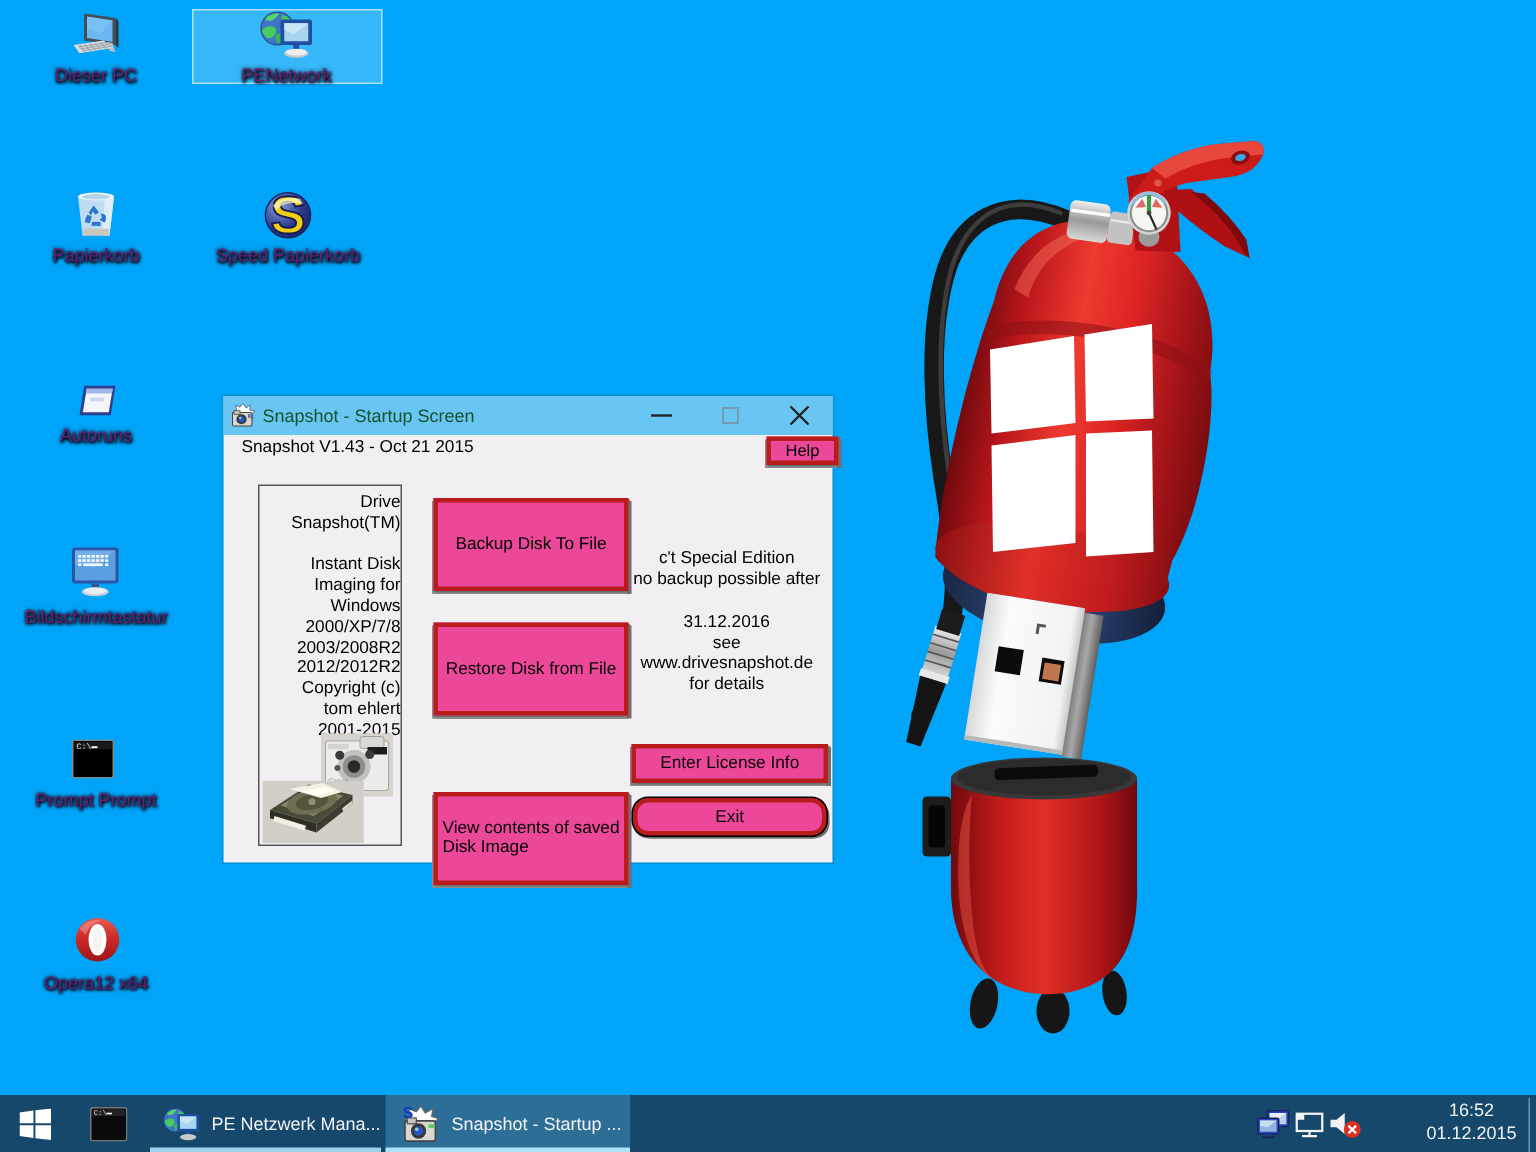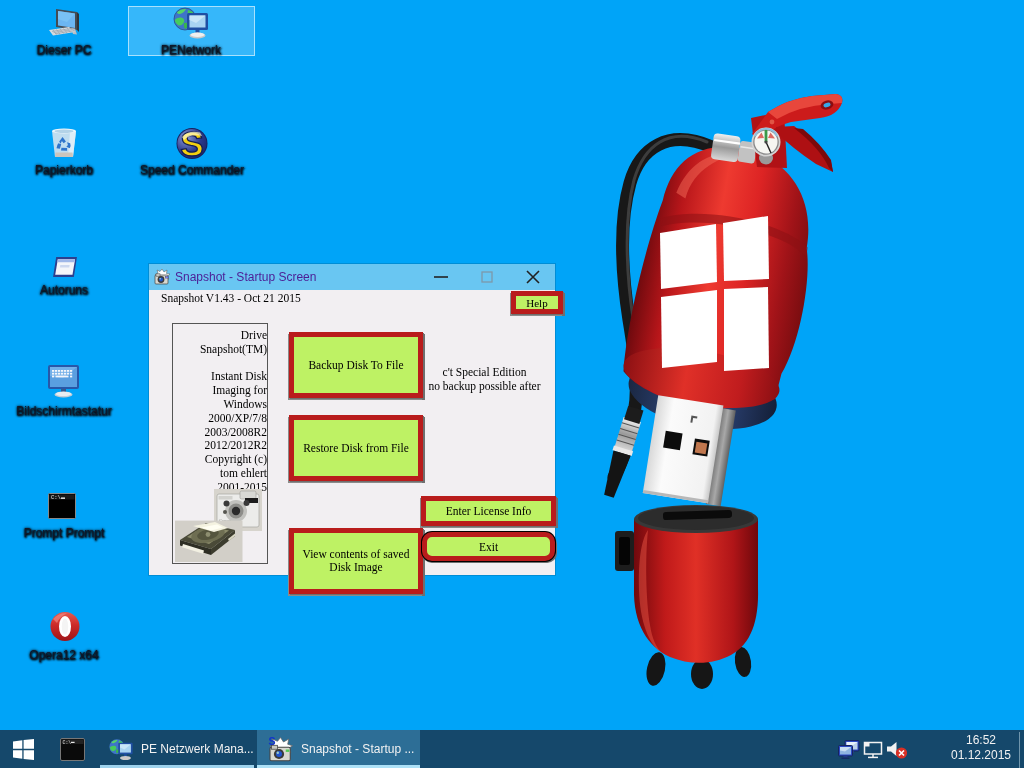--- a/index.html
+++ b/index.html
@@ -1,30 +1,30 @@
 <!DOCTYPE html>
 <html><head>
 <meta charset="utf-8">
 <style>
 html,body{margin:0;padding:0;}
 body{width:1024px;height:768px;overflow:hidden;position:relative;
   background:#00a4f8;font-family:"Liberation Sans",sans-serif;}
 .abs{position:absolute;}
-.lbl{position:absolute;color:#0f172a;font-size:12px;text-align:center;white-space:nowrap;
+.lbl{position:absolute;color:#701a75;font-size:12px;text-align:center;white-space:nowrap;
   text-shadow:0 1px 2px #000,0 0 3px #000,1px 1px 2px rgba(0,0,0,.85);transform:translateX(-50%);}
 
 #dlg{position:absolute;left:149px;top:264px;width:406px;height:311px;background:#f2eff2;
   box-shadow:0 0 0 1px rgba(0,70,110,0.25);}
 #dlgtitle{position:absolute;left:0;top:0;width:406px;height:26px;background:#69c6f2;}
-#dlgtitle .txt{position:absolute;left:26px;top:6px;font-size:12px;color:#4c1d95;}
+#dlgtitle .txt{position:absolute;left:26px;top:6px;font-size:12px;color:#14532d;}
 .winbtn{position:absolute;top:0;width:30px;height:26px;color:#333;}
-#dlgbody{position:absolute;left:0;top:26px;width:474px;height:285px;font-size:11.5px;color:#000;font-family:Liberation Serif, serif;}
-.btn3d{position:absolute;background:#bef264;border:5px solid #b91c1c;
+#dlgbody{position:absolute;left:0;top:26px;width:474px;height:285px;font-size:11.5px;color:#000;}
+.btn3d{position:absolute;background:#ec4899;border:3px solid #b91c1c;
   box-shadow:1px 1px 0 #6f6f6f,-1px 2px 0 #8b8b8b,2px 2px 0 #6f6f6f,0 2px 0 #6f6f6f;
-  display:flex;align-items:center;justify-content:center;text-align:center;font-size:11.5px;color:#000;}
+  display:flex;align-items:center;justify-content:center;text-align:left;font-size:11.5px;color:#000;}
 
 #taskbar{position:absolute;left:0;top:730px;width:1024px;height:56px;background:#15486b;padding-left:24px;}
 .titem{position:absolute;top:0;height:38px;display:flex;align-items:center;color:#f2f2f2;font-size:12px;}
 </style>
 </head>
 <body>
 
 <div class="abs" style="left:128px;top:6px;width:127px;height:50px;background:rgba(195,235,255,0.28);border:1px solid rgba(230,248,255,0.65);box-sizing:border-box;"></div>
 
 <svg class="abs" style="left:47px;top:8px" width="34" height="30" viewBox="0 0 34 30">
@@ -84,21 +84,21 @@
   <defs>
     <radialGradient id="scg" cx="0.3" cy="0.3" r="1">
       <stop offset="0" stop-color="#8d9bd8"></stop>
         <stop offset="0.5" stop-color="#2b3a8c"></stop>
         <stop offset="1" stop-color="#121b55"></stop>
     </radialGradient>
   </defs>
   <text x="16" y="28.5" font-family="Liberation Sans,sans-serif" font-size="35" font-weight="bold" fill="#f2cf10" stroke="#141d54" stroke-width="1.3" text-anchor="middle">S</text>
   <path d="M6,10 Q12,3 24,5.5 L26,9 Q14,6.5 8,13 Z" fill="#fff8c0" opacity="0.75"></path>
 </svg>
-<div class="lbl" style="left:192px;top:163px;">Speed Commander</div>
+<div class="lbl" style="left:192px;top:163px;">Speed Papierkorb</div>
 
 <svg class="abs" style="left:52px;top:255px" width="26" height="24" viewBox="0 0 25 23">
   <polygon points="4,2 24,2 21,21 1,21" fill="#2b3f8e"></polygon>
   <polygon points="5.6,4 22.2,4 19.7,19 3.1,19" fill="#f4f6fa"></polygon>
   <polygon points="5.6,4 22.2,4 21.7,7 5.1,7" fill="#9fb7e8"></polygon>
   <polygon points="8,9.5 17,9.5 16.6,12 7.6,12" fill="#cdd8ef"></polygon>
 </svg>
 <div class="lbl" style="left:64px;top:283px;">Autoruns</div>
 
 <svg class="abs" style="left:45px;top:364px" width="36" height="34" viewBox="0 0 36 34">
@@ -343,20 +343,21 @@
       </svg>
     </div>
 
     <div class="btn3d" style="left:140px;top:42px;width:124px;height:56px;">Backup Disk To File</div>
     <div class="btn3d" style="left:140px;top:125px;width:124px;height:56px;">Restore Disk from File</div>
     <div class="btn3d" style="left:140px;top:206px;width:124px;height:56px;line-height:13.5px;margin-top:32px;">
         <span style="white-space:nowrap;">View contents of saved<br>Disk Image</span>
       </div>
 
     <div class="abs" style="left:258px;top:76px;width:155px;text-align:center;line-height:13.6px;">c't Special Edition<br>no backup possible after</div>
+    <div class="abs" style="left:258px;top:119px;width:155px;text-align:center;line-height:13.6px;">31.12.2016<br>see<br>www.drivesnapshot.de<br>for details</div>
     <div class="btn3d" style="left:272px;top:206px;width:125px;height:20px;">Enter License Info</div>
     <div class="btn3d" style="left:273px;top:242px;width:123px;height:19px;box-shadow:0 0 0 1px #000,1px 1px 0 #6f6f6f,2px 2px 0 #6f6f6f,0 2px 0 #6f6f6f;border-radius:10px;">Exit</div>
   </div>
 </div>
 
 <div id="taskbar">
   <svg class="abs" style="left:13px;top:9px" width="21" height="21" viewBox="0 0 21 21">
     <polygon points="0,2.6 9.3,1.3 9.3,9.8 0,9.8" fill="#fff"></polygon>
     <polygon points="10.6,1.1 21,0 21,9.8 10.6,9.8" fill="#fff"></polygon>
     <polygon points="0,11.2 9.3,11.2 9.3,19.7 0,18.4" fill="#fff"></polygon>

